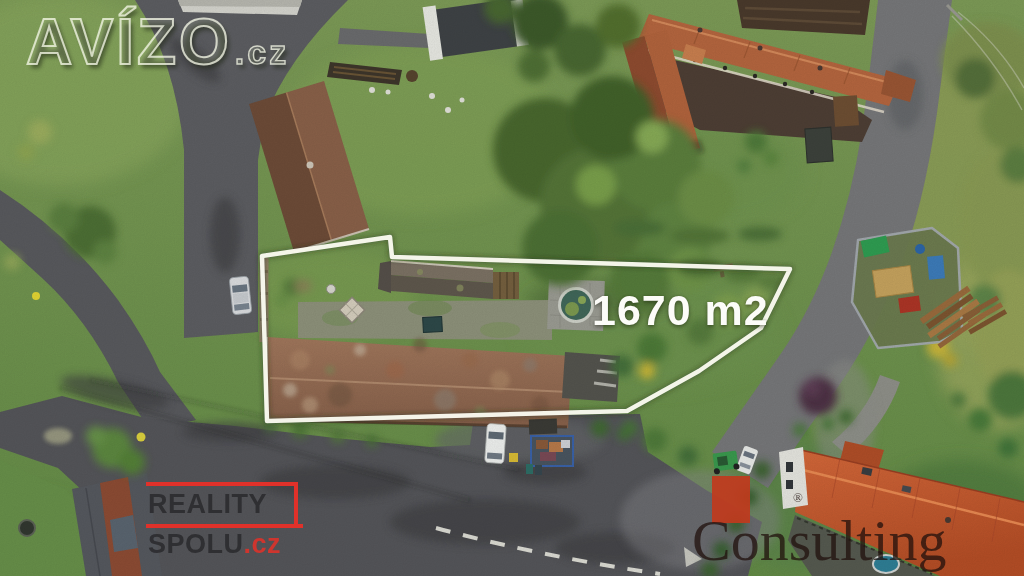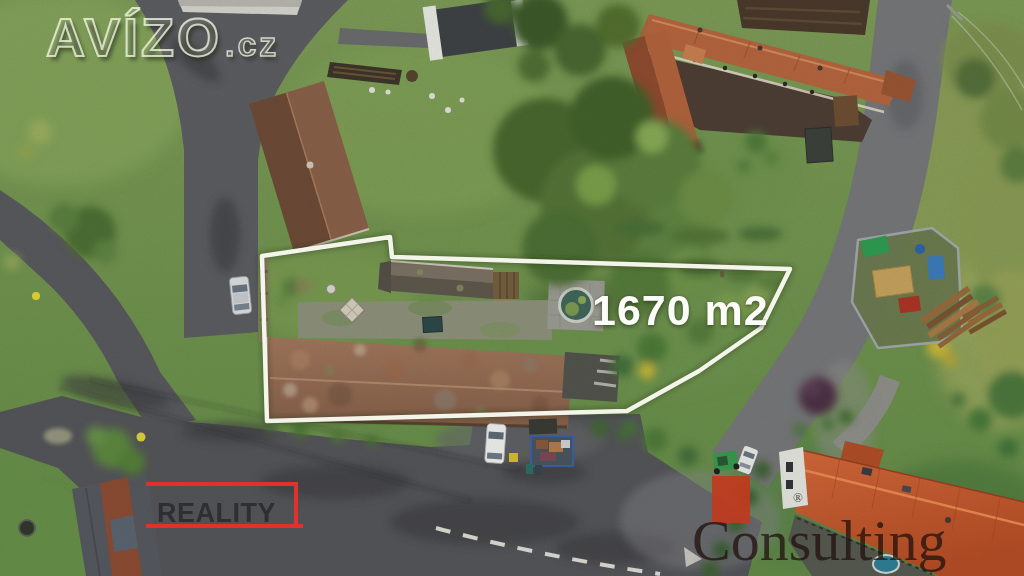--- a/index.html
+++ b/index.html
@@ -7,32 +7,32 @@
          font-family:"Liberation Sans",sans-serif;}
   .stage svg{position:absolute;left:0;top:0;}
   .overlay{position:absolute;white-space:nowrap;user-select:none;}
 
   
   .wm-avizo{left:26px;top:10px;display:flex;align-items:baseline;
     font-weight:800;letter-spacing:3px;line-height:1;
     color:rgba(214,222,186,0.16);
     -webkit-text-stroke:2px var(--avizo-stroke, rgba(243,246,230,0.78));
     text-shadow:3px 4px 4px rgba(30,36,20,0.55);}
-  .wm-avizo .name{font-size:54px;margin-left:20px;}
+  .wm-avizo .name{font-size:64px;}
   .wm-avizo .tld{font-size:34px;margin-left:3px;-webkit-text-stroke:1.4px var(--avizo-stroke, rgba(243,246,230,0.78));}
 
   
   .wm-rs{left:146px;top:482px;width:170px;height:86px;}
   .wm-rs .bar{position:absolute;background:var(--reality-red,#e0312a);}
   .wm-rs .topbar{left:0;top:0;width:151px;height:3.5px;}
   .wm-rs .rightbar{left:148px;top:0;width:3.5px;height:46px;}
   .wm-rs .midbar{left:0;top:42px;width:157px;height:4px;}
   .wm-rs .line{position:absolute;left:2px;font-size:27px;font-weight:800;letter-spacing:0.5px;
     color:var(--reality-dark,#2b2b2e);opacity:0.88;line-height:1;}
-  .wm-rs .l1{top:18px;margin-left:9px;}
+  .wm-rs .l1{top:9px;}
   .wm-rs .l2{top:49px;}
   .wm-rs .tld{color:var(--reality-red,#e0312a);opacity:1;font-weight:800;}
 
   
   .wm-bc{left:660px;top:468px;width:280px;height:100px;font-family:"Liberation Serif",serif;}
   .wm-bc .square{position:absolute;left:52px;top:8px;width:38px;height:47px;
     background:var(--broker-orange,#c03a1d);opacity:0.93;}
   .wm-bc .w1{position:absolute;left:8px;top:14px;font-size:42px;line-height:1;color:var(--broker-ink,rgba(32,16,12,0.75));}
   .wm-bc .reg{position:absolute;left:133px;top:22px;font-size:13px;color:var(--broker-ink,rgba(32,16,12,0.75));}
   .wm-bc .w2{position:absolute;left:32px;top:44px;font-size:58px;line-height:1;color:var(--broker-ink,rgba(32,16,12,0.75));}
@@ -442,20 +442,21 @@
 <div class="overlay wm-avizo">
   <span class="name">AVÍZO</span>
       <span class="tld">.cz</span>
 </div>
 
 <div class="overlay wm-rs">
   <div class="bar topbar"></div>
   <div class="bar rightbar"></div>
   <div class="line l1">REALITY</div>
   <div class="bar midbar"></div>
+  <div class="line l2"><span>SPOLU</span><span class="tld">.cz</span></div>
 </div>
 
 <div class="overlay wm-bc">
   <div class="square"></div>
   <div class="reg">®</div>
   <div class="w2">Consulting</div>
 </div>
 
 <div class="overlay area-label">1670 m2</div>
 

